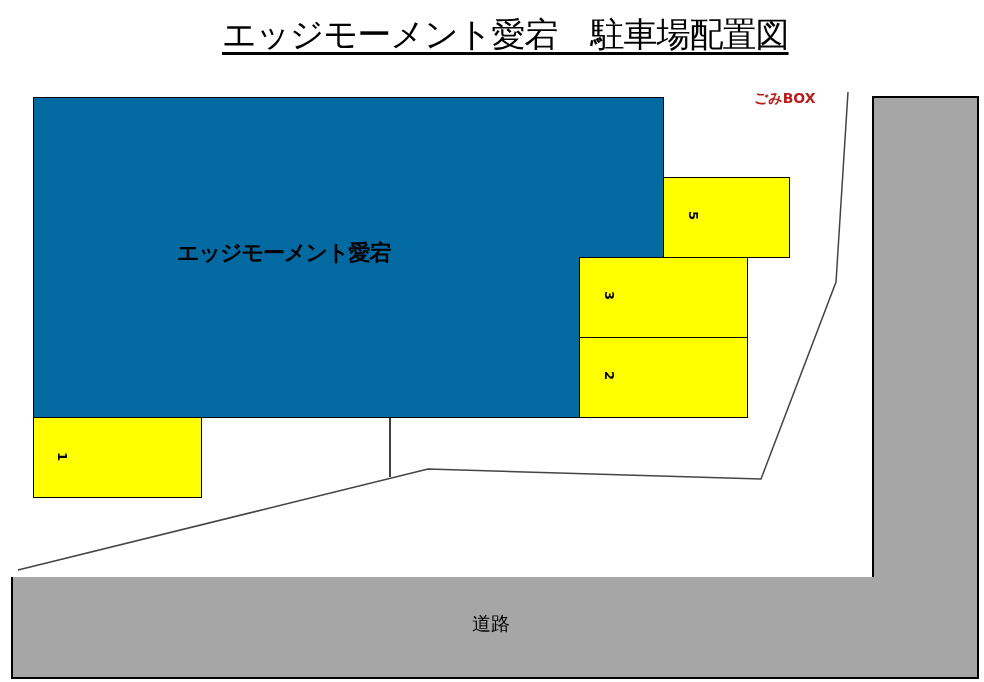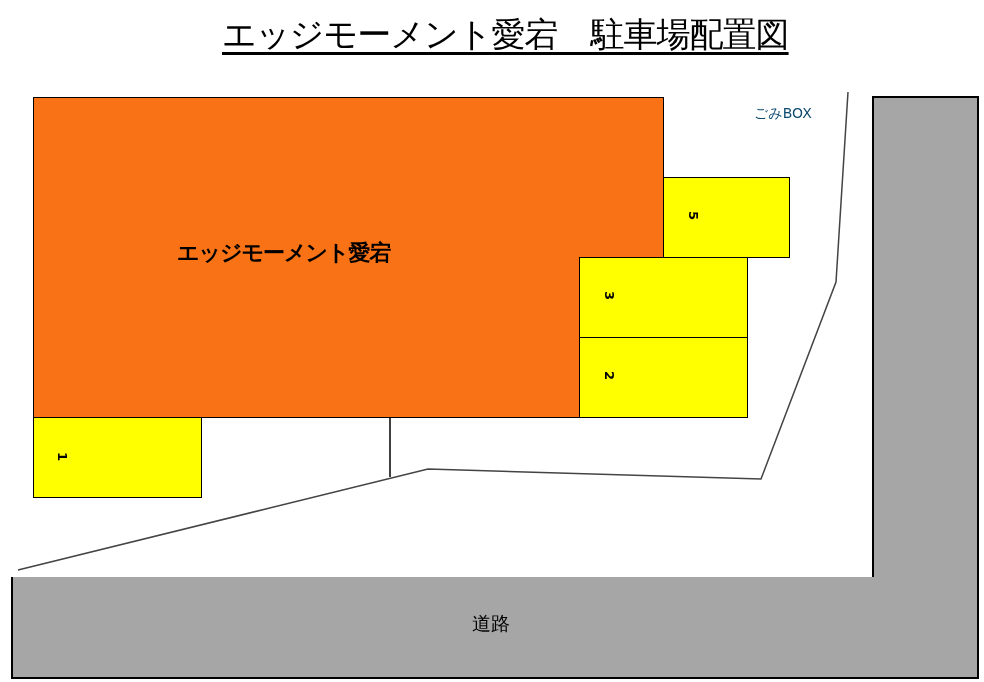--- a/index.html
+++ b/index.html
@@ -5,32 +5,32 @@
     html, body { margin: 0; padding: 0; background: #ffffff; }
     body { width: 984px; height: 682px; position: relative; overflow: hidden; font-family: "DejaVu Sans", sans-serif; }
     .abs { position: absolute; box-sizing: border-box; }
     .title {
       left: 222px; top: 12px; height: 46px; line-height: 46px;
       font-size: 34px; color: #000; white-space: nowrap;
       font-family: Liberation Serif, serif;
       text-decoration: underline; text-decoration-thickness: 3px; text-underline-offset: 6px;
       letter-spacing: -1px;
     }
-    .building { background: #f97316; border: 1px solid #000; }
+    .building { background: #0369a1; border: 1px solid #000; }
     .building-label {
       position: absolute; left: 143px; top: 140px; font-size: 22px; font-weight: bold; color: #000;
       white-space: nowrap; font-family: "DejaVu Sans", sans-serif; letter-spacing: -1px;
     }
     .space { background: #ffff00; border: 1.5px solid #000; }
     .space-num {
       position: absolute; font-size: 13px; font-weight: bold; color: #000;
       transform: rotate(90deg); transform-origin: center center;
       font-family: "DejaVu Sans", sans-serif;
     }
-    .garbage { left: 754px; top: 105px; font-size: 14px; font-weight: normal; color: #0c4a6e; white-space: nowrap;
+    .garbage { left: 754px; top: 90px; font-size: 14px; font-weight: bold; color: #b91c1c; white-space: nowrap;
       font-family: "DejaVu Sans", sans-serif; }
     .road-label { left: 472px; top: 611px; font-size: 19px; color: #000; white-space: nowrap;
       font-family: Liberation Mono, monospace; }
     svg.overlay { position: absolute; left: 0; top: 0; }
   </style>
 </head>
 <body>
 
 <svg class="overlay" width="984" height="682">
   <polygon points="12,577 873,577 873,97 978,97 978,678 12,678" fill="#a6a6a6" stroke="none"></polygon>

